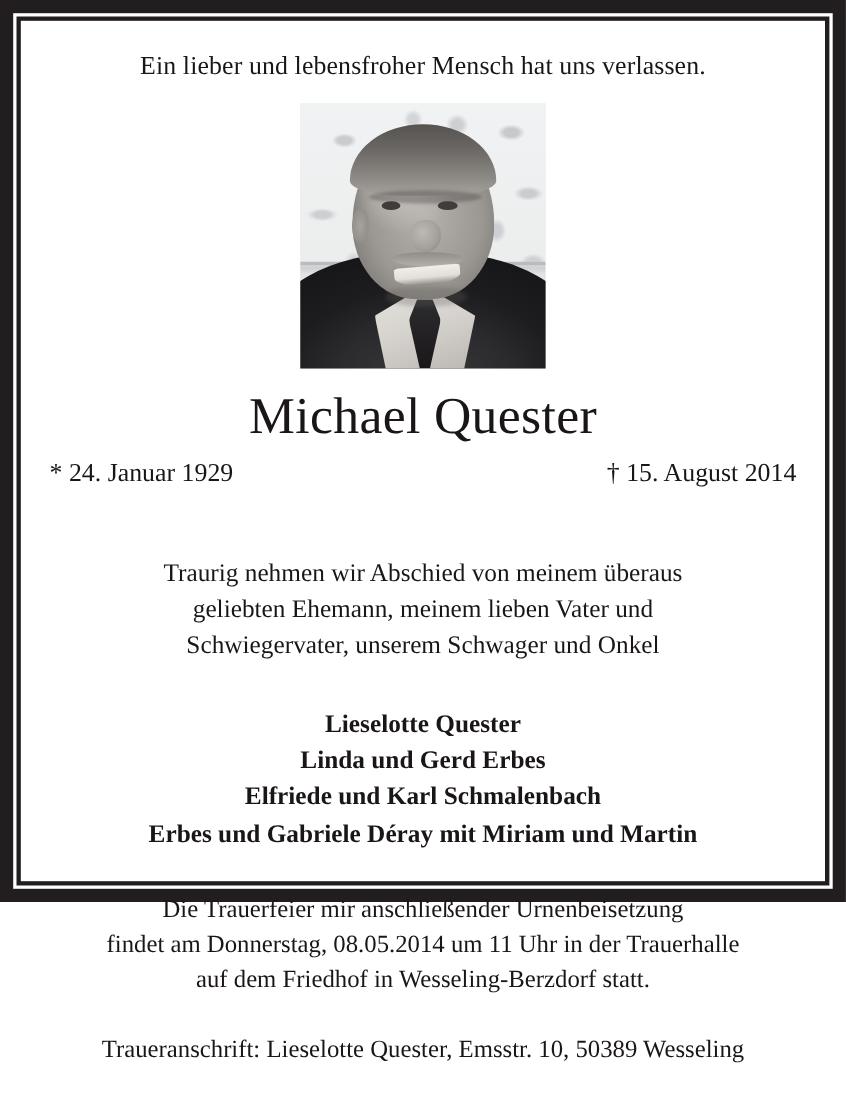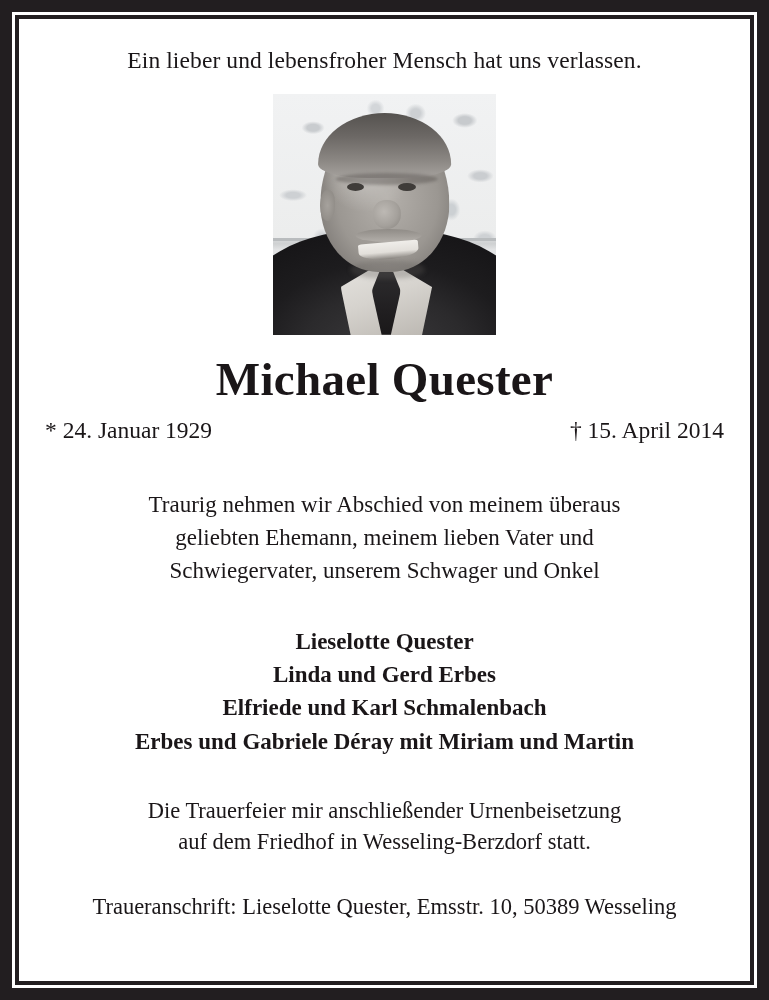--- a/index.html
+++ b/index.html
@@ -12,21 +12,21 @@
     height: 1000px;
     font-family: "Liberation Serif", "DejaVu Serif", serif;
     color: #1a1618;
     overflow: hidden;
   }
 
   
   .notice {
     position: relative;
     width: 769px;
-    height: 1000px;
+    height: 820px;
     box-sizing: border-box;
     background: #221e20;
     padding: 12px;
   }
   .frame-gap {
     box-sizing: border-box;
     width: 100%;
     height: 100%;
     background: #ffffff;
     padding: 3px;
@@ -231,40 +231,40 @@
     top: 40%;
     width: 7%;
     height: 13%;
     border-radius: 50% 40% 50% 50%;
     background: radial-gradient(#a6a29d, #8a8681);
   }
 
   
   .deceased-name {
     font-size: 47px;
-    font-weight: bold;
+    font-weight: normal;
     letter-spacing: 0.3px;
     line-height: 1.05;
     margin: 20px 0 0 0;
   }
 
   
   .dates {
     margin: 14px 0 0 0;
     font-size: 23.5px;
     line-height: 1.1;
     display: flex;
     justify-content: space-between;
     gap: 46px;
   }
   .dates span { white-space: nowrap; }
 
   
   .message {
-    margin: 44px 0 0 0;
+    margin: 60px 0 0 0;
     font-size: 23px;
     line-height: 1.44;
   }
   .survivors {
     margin: 38px 0 0 0;
     font-size: 23px;
     font-weight: bold;
     line-height: 1.44;
   }
   .service {
@@ -307,38 +307,39 @@
             <div class="moustache"></div>
             <div class="mouth"></div>
             <div class="chin"></div>
           </div>
         </div>
 
         <h1 class="deceased-name">Michael Quester</h1>
 
         <div class="dates">
           <span>* 24. Januar 1929</span>
-          <span>† 15. April 2014</span>
+          <span>† 15. August 2014</span>
         </div>
 
         <p class="message">
           <span class="line">Traurig nehmen wir Abschied von meinem überaus</span>
           <span class="line">geliebten Ehemann, meinem lieben Vater und</span>
           <span class="line">Schwiegervater, unserem Schwager und Onkel</span>
         </p>
 
         <p class="survivors">
           <span class="line">Lieselotte Quester</span>
           <span class="line">Linda und Gerd Erbes</span>
           <span class="line">Elfriede und Karl Schmalenbach</span>
           <span class="line">Erbes und Gabriele Déray mit Miriam und Martin</span>
         </p>
 
         <p class="service">
           <span class="line">Die Trauerfeier mir anschließender Urnenbeisetzung</span>
+          <span class="line">findet am Donnerstag, 08.05.2014 um 11 Uhr in der Trauerhalle</span>
           <span class="line">auf dem Friedhof in Wesseling-Berzdorf statt.</span>
         </p>
 
         <p class="address">Traueranschrift: Lieselotte Quester, Emsstr. 10, 50389 Wesseling</p>
 
       </div>
     </div>
   </div>
 </div>
 

